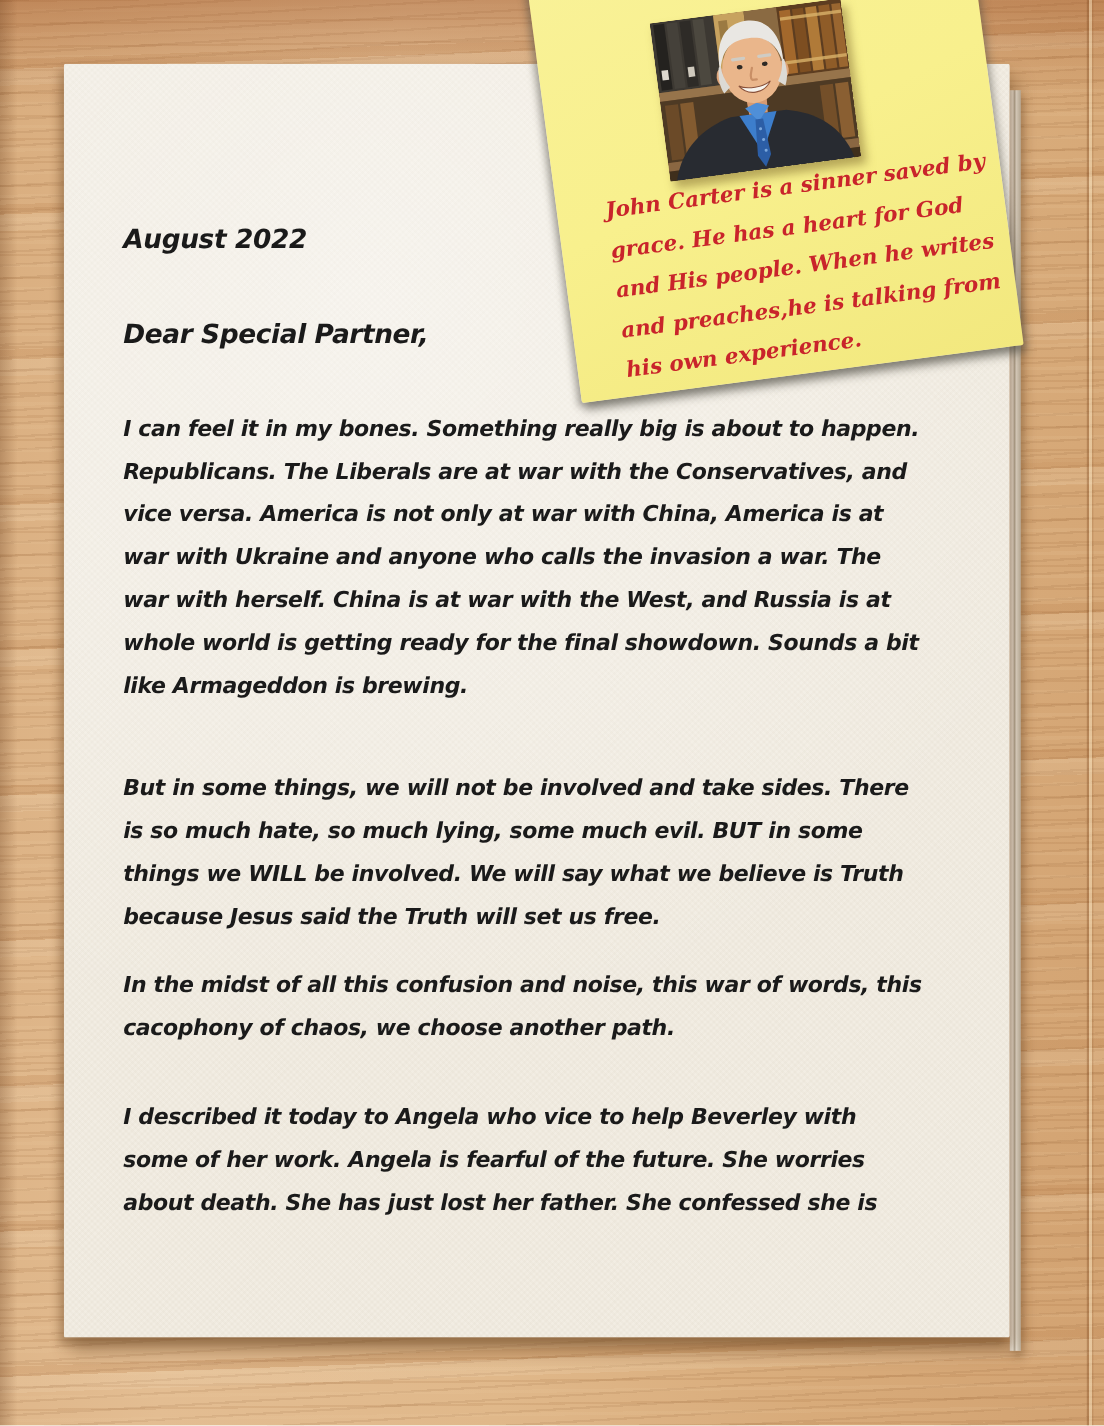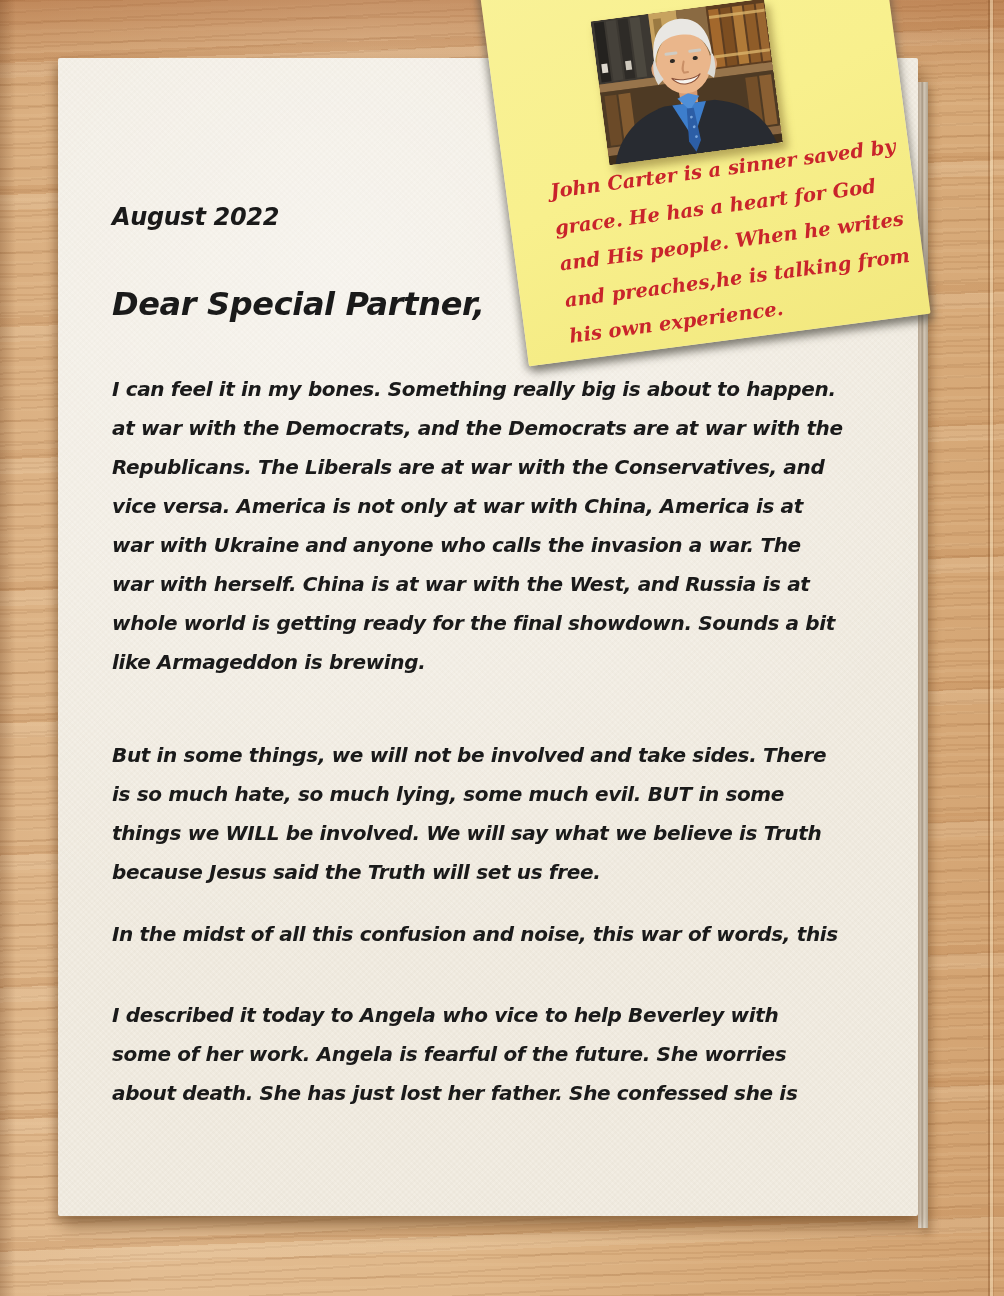--- a/index.html
+++ b/index.html
@@ -41,21 +41,21 @@
     background:linear-gradient(90deg,#e8e2d6 0,#f1ece2 3px,#b5ac9b 4px,#efeadf 6px,#d6cfc0 8px,#bfb6a5 10px);
     box-shadow:3px 6px 8px rgba(104,66,31,.35);
   }
 
   .letter-content{position:absolute;left:54px;top:140px;width:792px;color:#1a1a1a;}
   .hand{
     font-family:"DejaVu Sans",sans-serif;font-style:italic;font-weight:bold;
     letter-spacing:-0.35px;white-space:nowrap;
   }
   .date-line{font-size:24px;line-height:39px;margin:0 0 48px 0;}
-  .salutation-line{font-size:32px;line-height:39px;margin:0 0 46px 0;}
+  .salutation-line{font-size:24px;line-height:39px;margin:0 0 46px 0;}
   .para{margin:0;}
   .para .letter-line{font-size:20px;line-height:39px;}
   .para.p1{margin-bottom:54px;margin-top:28px;}
   .para.p2{margin-bottom:23px;}
   .para.p3{margin-bottom:42px;}
 
   
   .note{
     position:absolute;left:496px;top:-138px;width:405px;height:480px;z-index:5;
     transform:rotate(-7.5deg);
@@ -86,38 +86,38 @@
 
   <div class="page-stack"></div>
 
   <div class="paper">
     <div class="letter-content">
       <div class="hand date-line">August 2022</div>
       <div class="hand salutation-line">Dear Special Partner,</div>
 
       <div class="para p1">
         <div class="hand letter-line">I can feel it in my bones. Something really big is about to happen.</div>
-        <div class="hand letter-line">at war with the Democrats, and the Democrats are at war with the</div>
         <div class="hand letter-line">Republicans. The Liberals are at war with the Conservatives, and</div>
         <div class="hand letter-line">vice versa. America is not only at war with China, America is at</div>
         <div class="hand letter-line">war with Ukraine and anyone who calls the invasion a war. The</div>
         <div class="hand letter-line">war with herself. China is at war with the West, and Russia is at</div>
         <div class="hand letter-line">whole world is getting ready for the final showdown. Sounds a bit</div>
         <div class="hand letter-line">like Armageddon is brewing.</div>
       </div>
 
       <div class="para p2">
         <div class="hand letter-line">But in some things, we will not be involved and take sides. There</div>
         <div class="hand letter-line">is so much hate, so much lying, some much evil. BUT in some</div>
         <div class="hand letter-line">things we WILL be involved. We will say what we believe is Truth</div>
         <div class="hand letter-line">because Jesus said the Truth will set us free.</div>
       </div>
 
       <div class="para p3">
         <div class="hand letter-line">In the midst of all this confusion and noise, this war of words, this</div>
+        <div class="hand letter-line">cacophony of chaos, we choose another path.</div>
       </div>
 
       <div class="para p4">
         <div class="hand letter-line">I described it today to Angela who vice to help Beverley with</div>
         <div class="hand letter-line">some of her work. Angela is fearful of the future. She worries</div>
         <div class="hand letter-line">about death. She has just lost her father. She confessed she is</div>
       </div>
     </div>
   </div>
 

